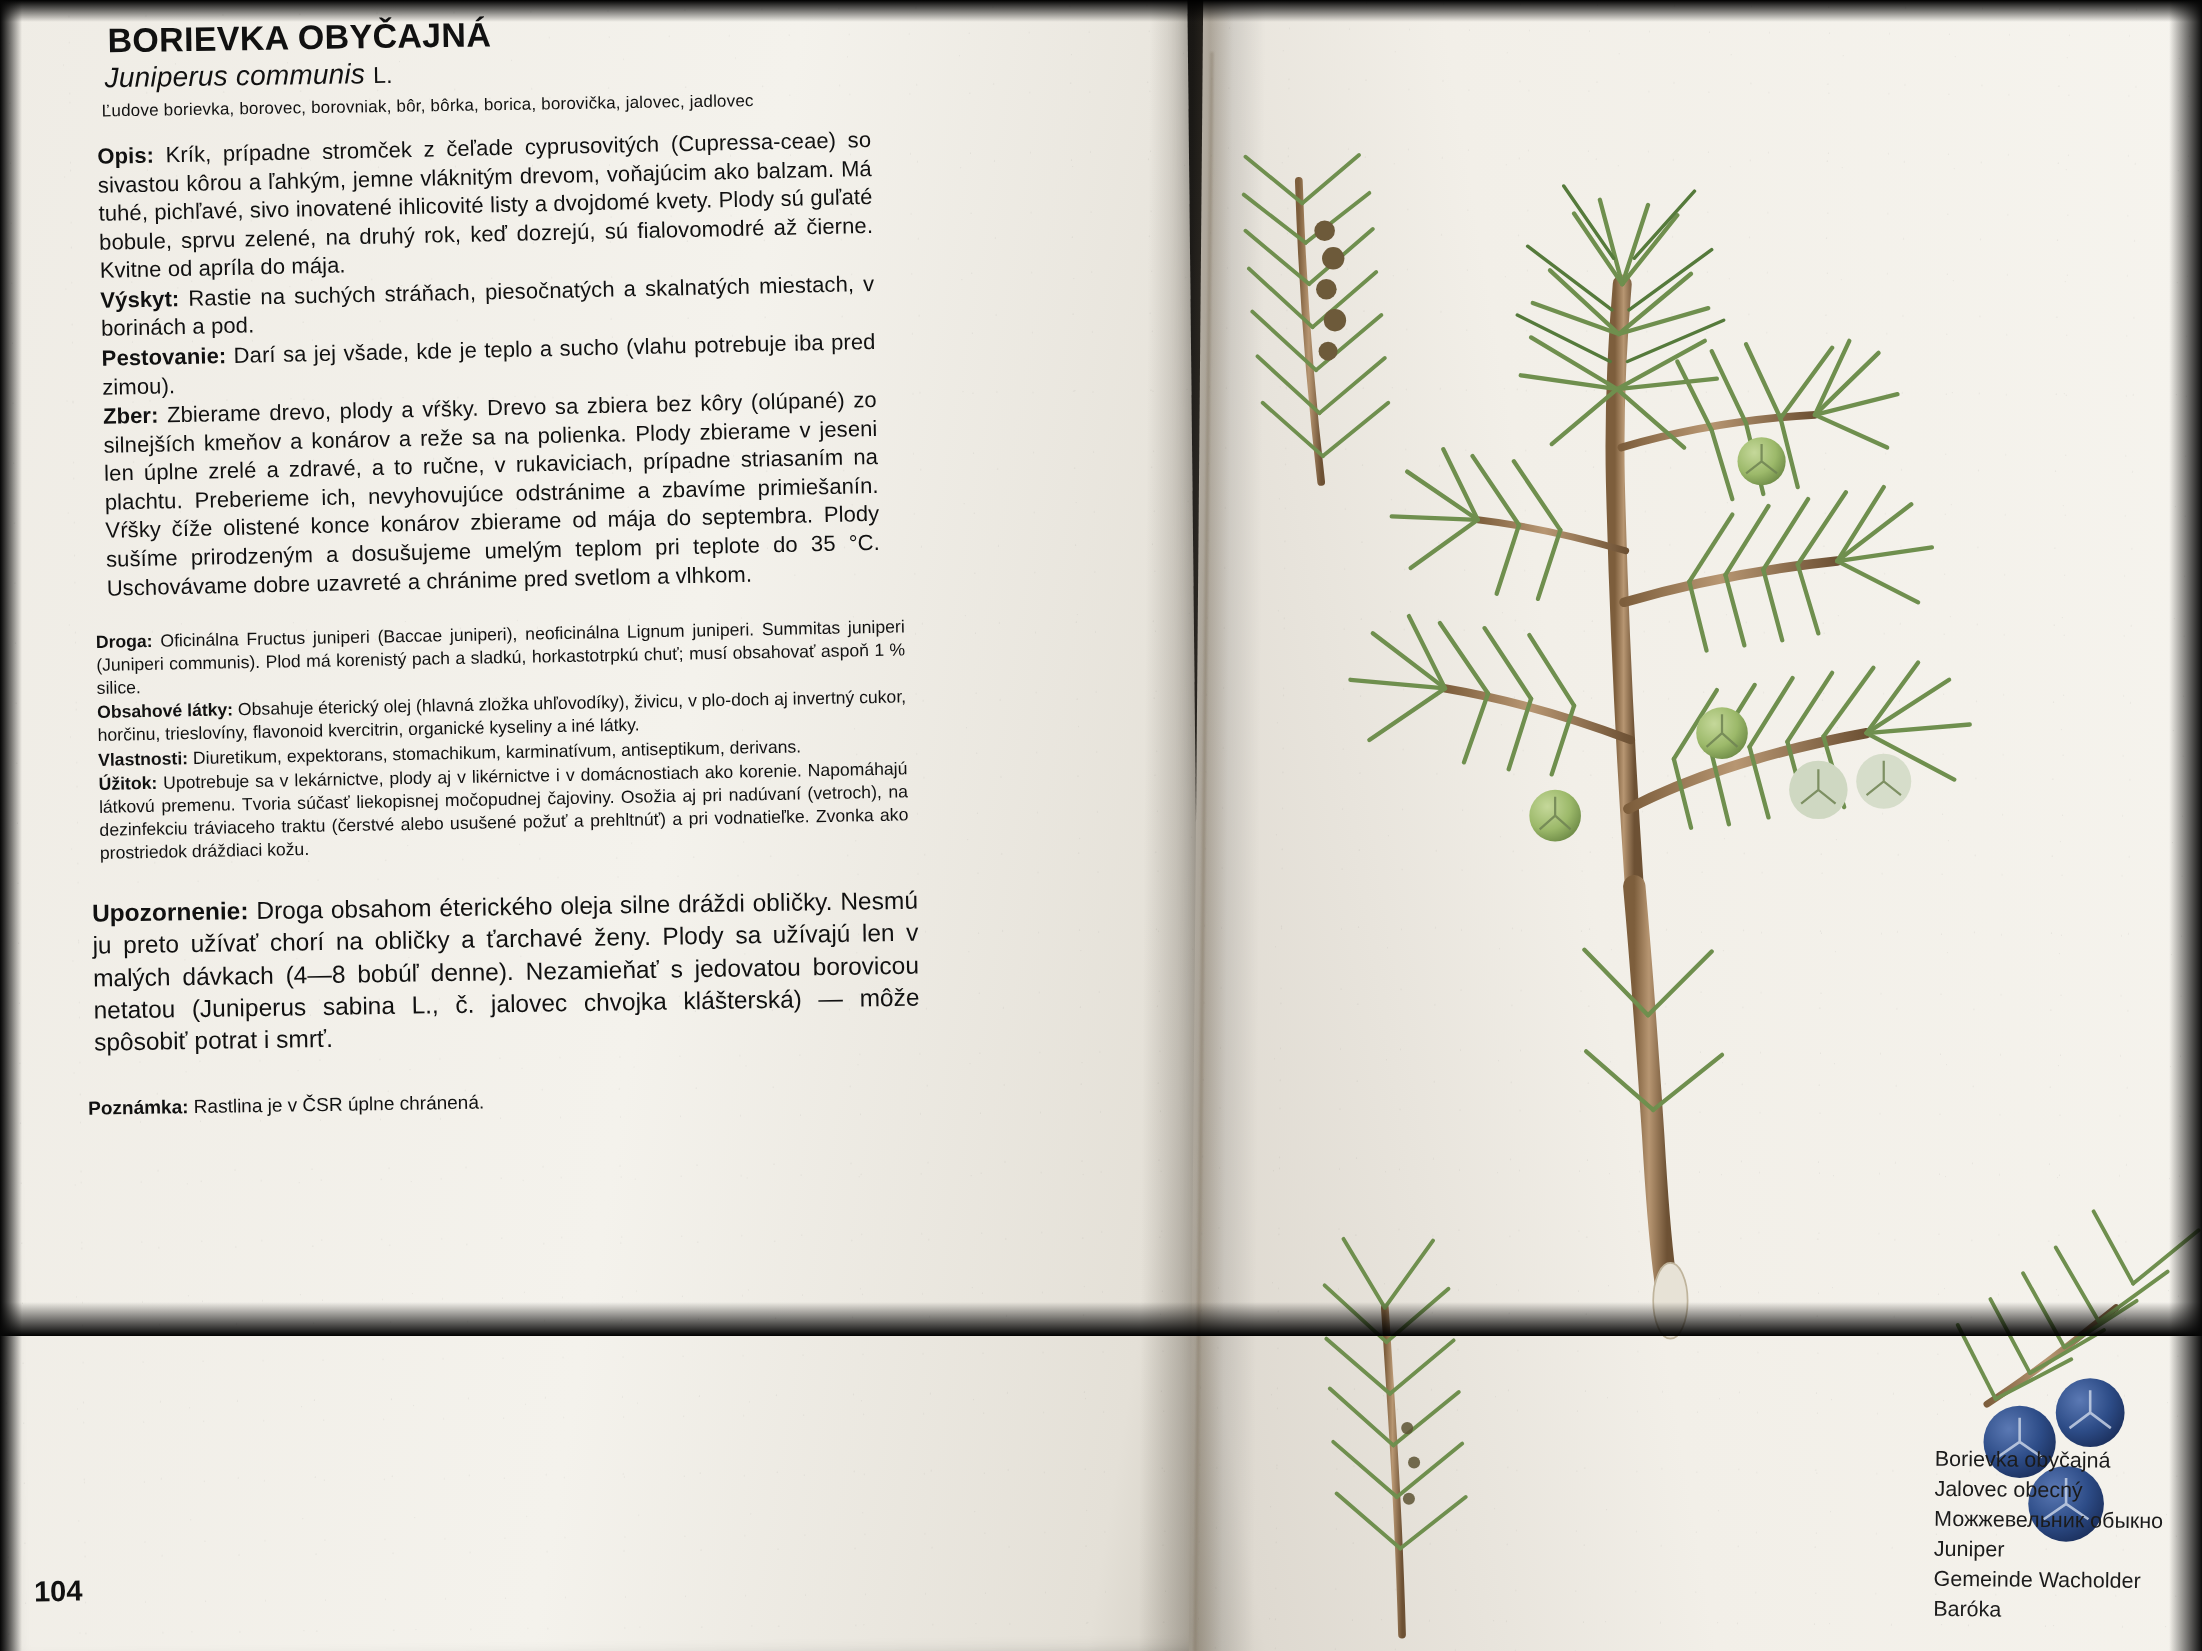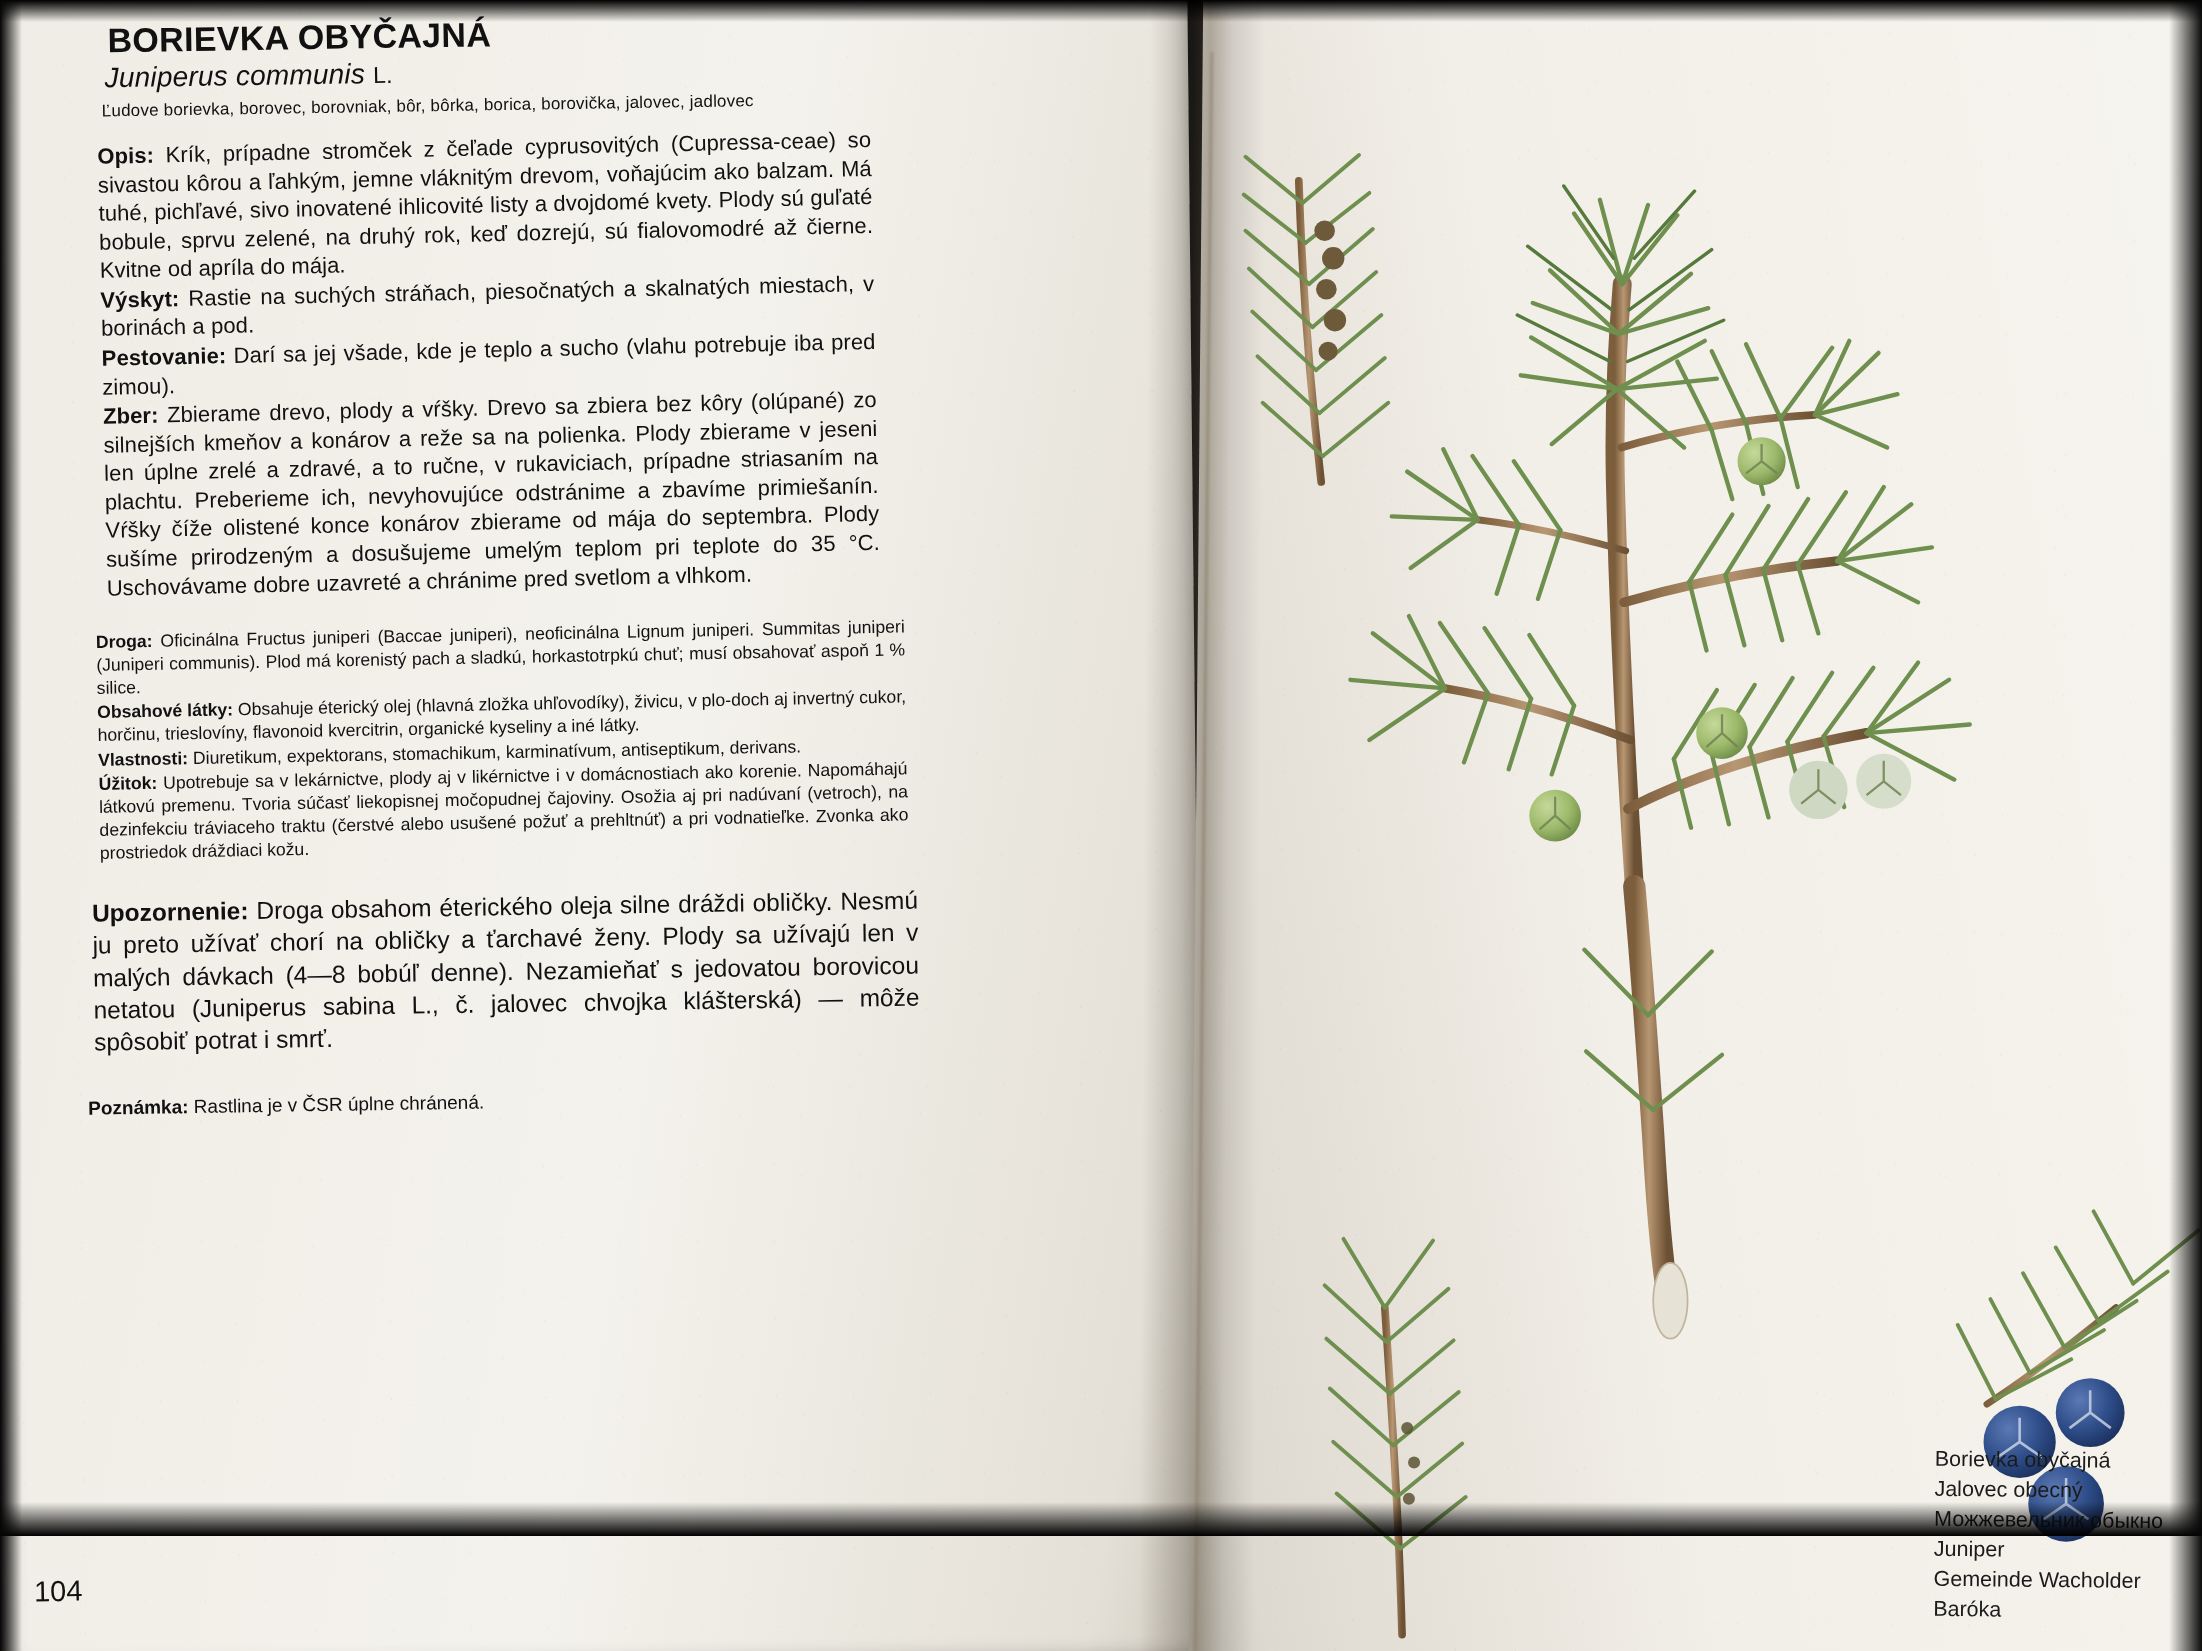--- a/index.html
+++ b/index.html
@@ -10,21 +10,21 @@
   body {
     width: 2203px;
     height: 1652px;
     overflow: hidden;
     font-family: "Liberation Sans", sans-serif;
   }
 
   #page {
     position: relative;
     width: 2203px;
-    height: 1536px;
+    height: 1336px;
     background: #090909;
   }
 
   
   .backdrop {
     position: absolute;
     inset: 0;
     background:
       radial-gradient(ellipse at 50% 40%, #1a1a1a 0%, #070707 70%);
   }
@@ -177,21 +177,21 @@
     margin: 38px 0 0 -22.4px;
     width: 774px;
     font-size: 19px;
   }
 
   .folio {
     position: absolute;
     left: 34px;
     top: 1575px;
     font-size: 29px;
-    font-weight: normal;
+    font-weight: bold;
     color: #111;
     transform: rotate(-1deg);
   }
 
   
   .plate {
     position: absolute;
     left: 1230px;
     top: 0px;
     width: 972px;

